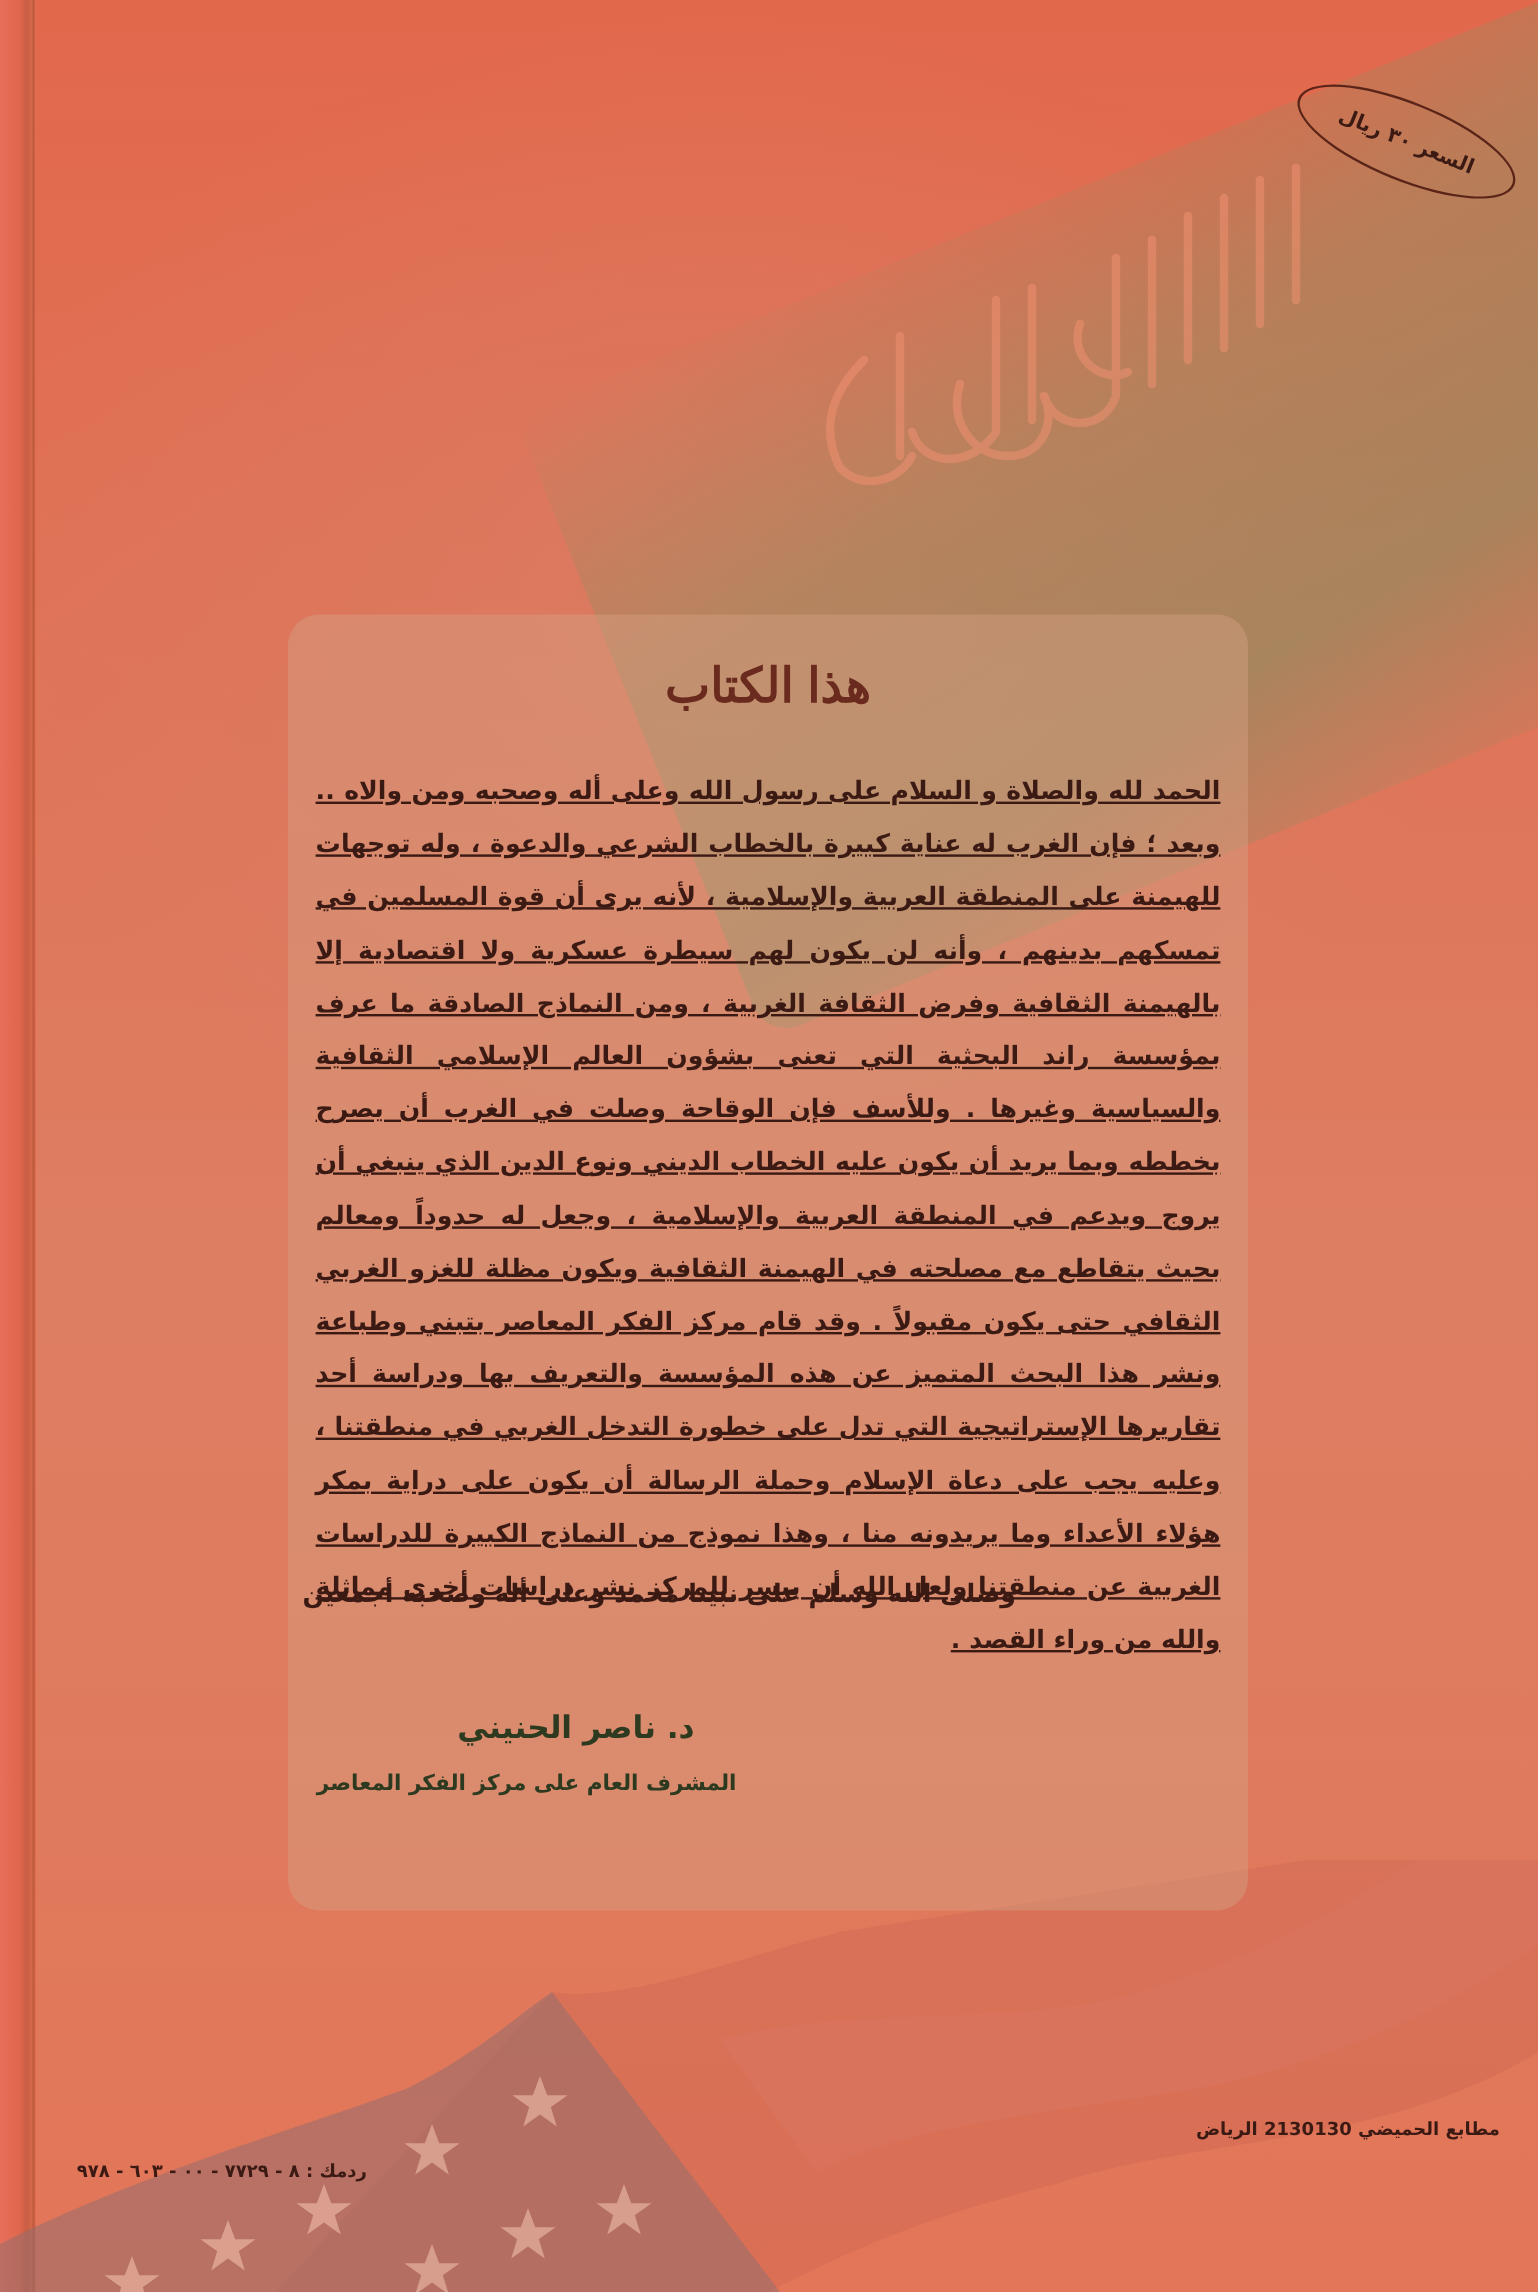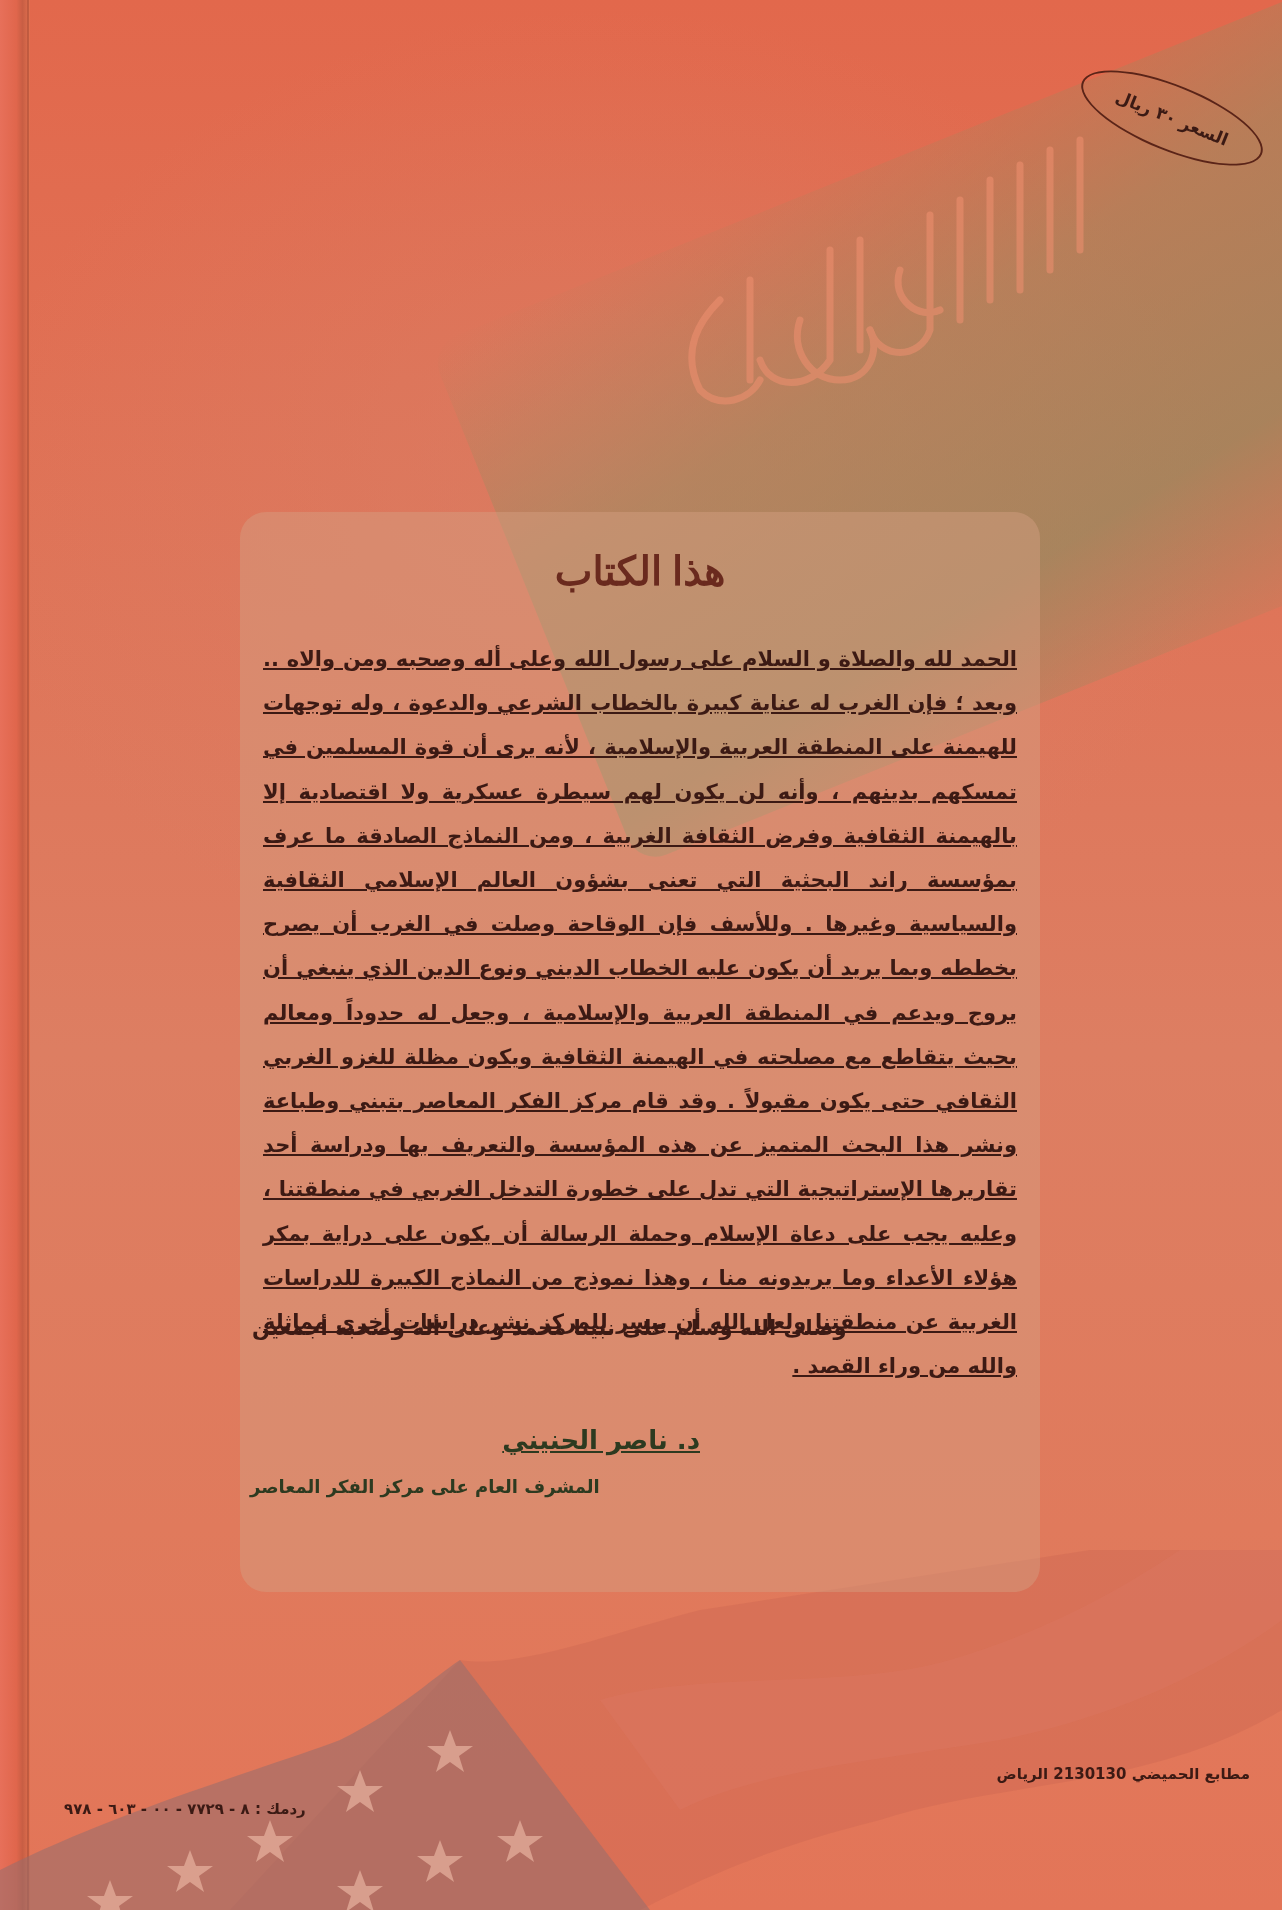--- a/index.html
+++ b/index.html
@@ -47,39 +47,39 @@
       border: 2px solid #5a2418; border-radius: 50%;
       transform: rotate(22deg);
       display: flex; align-items: center; justify-content: center;
     }
     .price-text {
       direction: rtl; font-weight: bold; font-size: 17px; color: #3b1a14;
     }
     .title {
       position: absolute; left: 240px; width: 800px; top: 548px; text-align: center;
       direction: rtl; font-size: 40px; font-weight: bold; color: #6a2a1e;
-      font-family: Liberation Serif, serif;
+      font-family: Liberation Sans, sans-serif;
     }
     .body-text {
       position: absolute; left: 262px; width: 756px; top: 636px;
       direction: rtl; text-align: justify; text-align-last: right;
       font-size: 21px; font-weight: bold; line-height: 44.2px; color: #3c1a14;
       font-family: "DejaVu Sans", sans-serif;
     }
     .body-text p { margin: 1px; text-decoration: underline; }
     .closing {
       position: absolute; left: 252px; width: 680px; top: 1316px;
       direction: rtl; text-align: left; font-size: 21px; font-weight: bold; color: #3c1a14;
     }
     .signature-name {
       position: absolute; left: 260px; width: 440px; top: 1425px;
-      direction: rtl; font-size: 26px; font-weight: bold; color: #2d3a20; text-decoration: underline;
+      direction: rtl; text-align: center; font-size: 26px; font-weight: bold; color: #2d3a20;
     }
     .signature-role {
-      position: absolute; left: 250px; width: 500px; top: 1476px;
+      position: absolute; left: 264px; width: 500px; top: 1476px;
       direction: rtl; text-align: left; font-size: 18px; font-weight: bold; color: #2d3a20;
     }
     .isbn {
       position: absolute; left: 64px; top: 1800px;
       direction: rtl; font-size: 15px; font-weight: bold; color: #3b1a14;
     }
     .printer {
       position: absolute; right: 32px; top: 1765px;
       direction: rtl; font-size: 15px; font-weight: bold; color: #3b1a14;
     }

